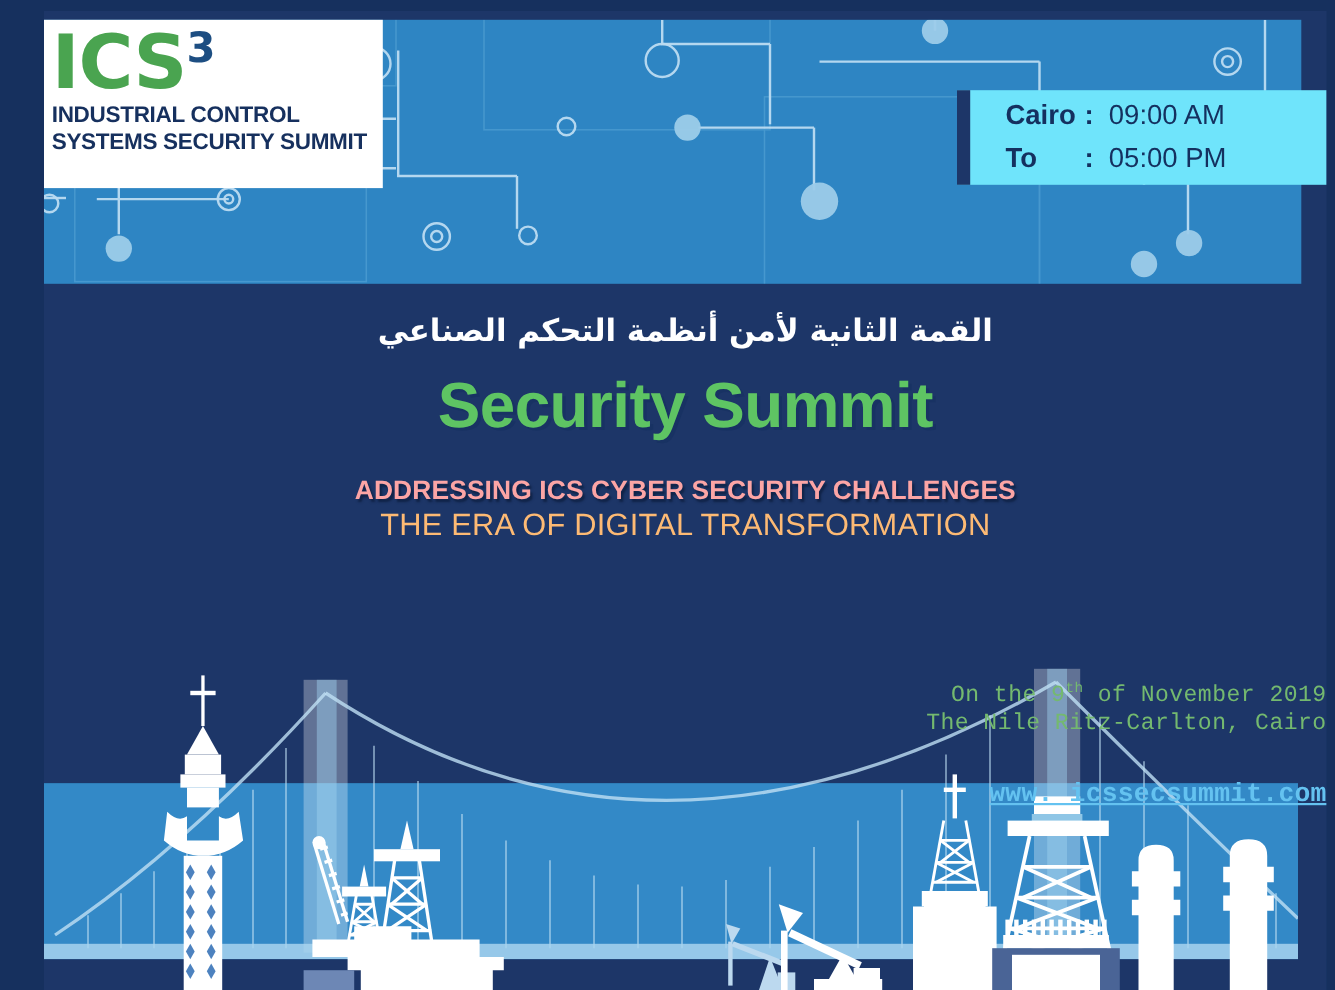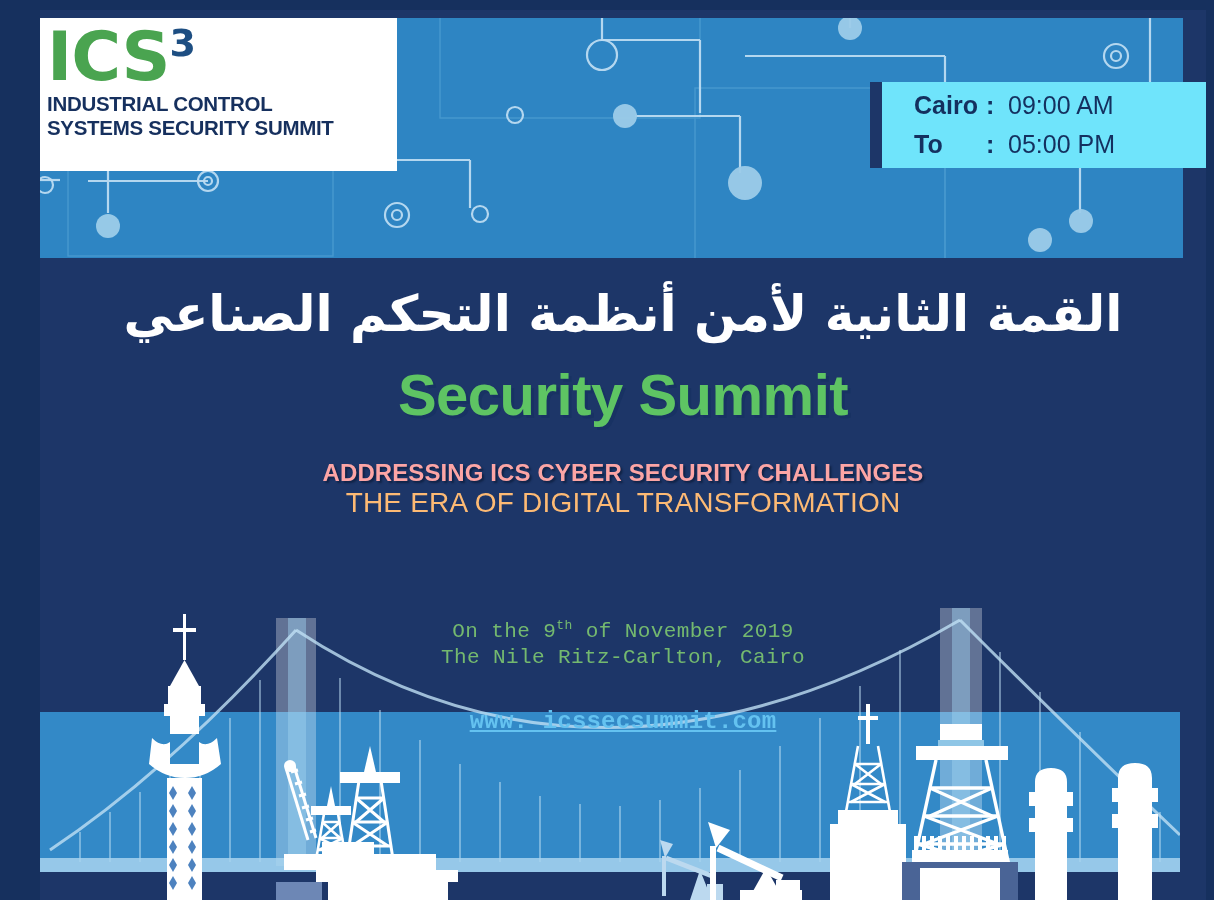--- a/index.html
+++ b/index.html
@@ -41,21 +41,21 @@
     background: #2e85c3;
     overflow: hidden;
   }
   #circuit-svg { position: absolute; left: 0; top: 0; }
 
   
   #logo-box {
     position: absolute;
     left: 0px;
     top: 8px;
-    width: 357px;
+    width: 308px;
     height: 153px;
     background: #ffffff;
     padding: 6px 10px 4px 5px;
     z-index: 5;
   }
   #logo-mark {
     font-size: 68px;
     font-weight: bold;
     line-height: 0.92;
     letter-spacing: -1px;
@@ -120,21 +120,21 @@
     position: absolute;
     left: 0;
     top: 248px;
     width: 1166px;
     text-align: center;
     z-index: 4;
   }
   #title-ar {
     color: #ffffff;
     font-weight: bold;
-    font-size: 50px;
+    font-size: 28px;
     line-height: 1.2;
     direction: rtl;
     padding: 26px 30px 0 30px;
     font-family: "DejaVu Sans", sans-serif;
   }
   #title-en {
     color: #5ec463;
     font-weight: bold;
     font-size: 58px;
     line-height: 1.26;
@@ -156,21 +156,21 @@
     font-size: 28px;
     letter-spacing: 0.2px;
   }
 
   
   #meta-zone {
     position: absolute;
     left: 0;
     top: 608px;
     width: 1166px;
-    text-align: center;
+    text-align: right;
     z-index: 4;
     font-family: "Liberation Mono", monospace;
   }
   .meta-line {
     color: #74b96f;
     font-size: 21px;
     line-height: 1.22;
     letter-spacing: 0.4px;
   }
   .meta-line sup { font-size: 13px; }

